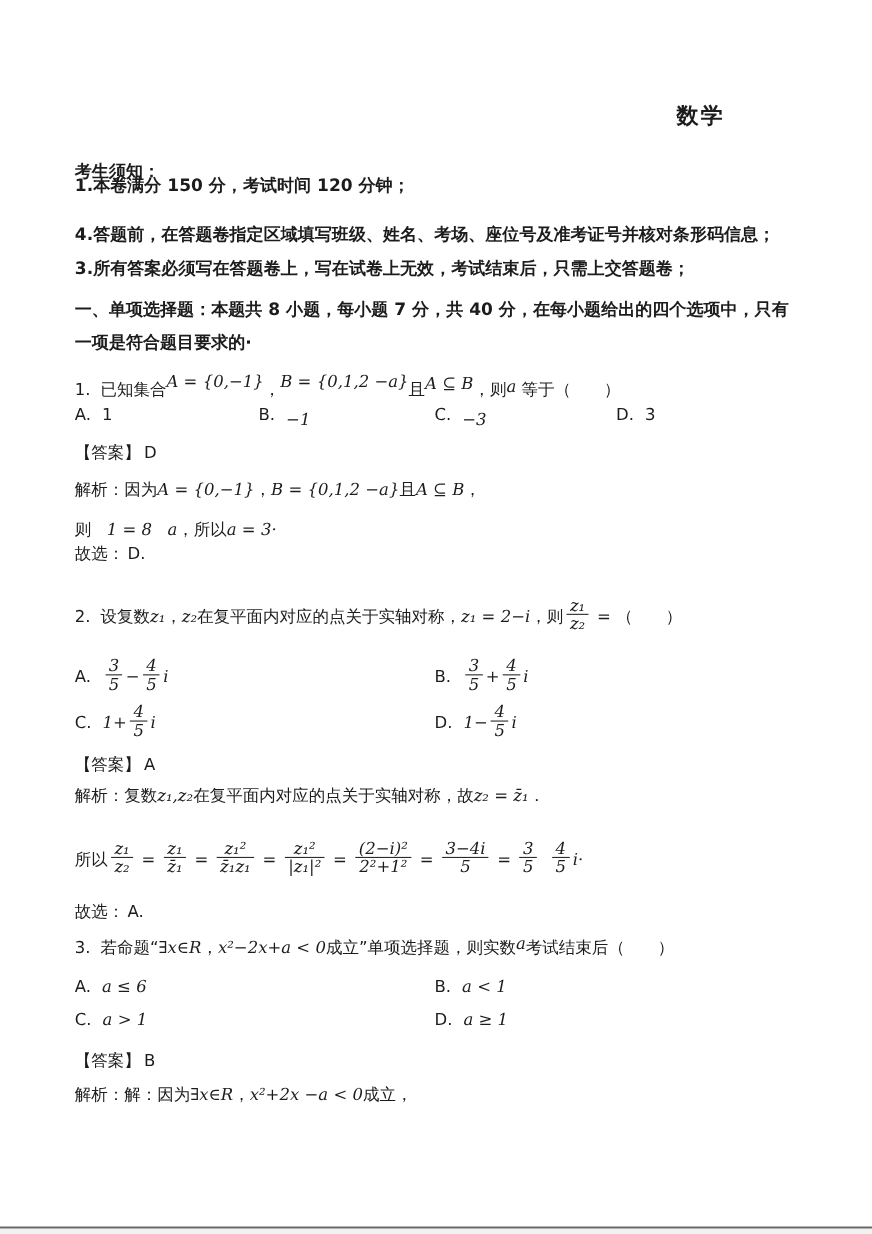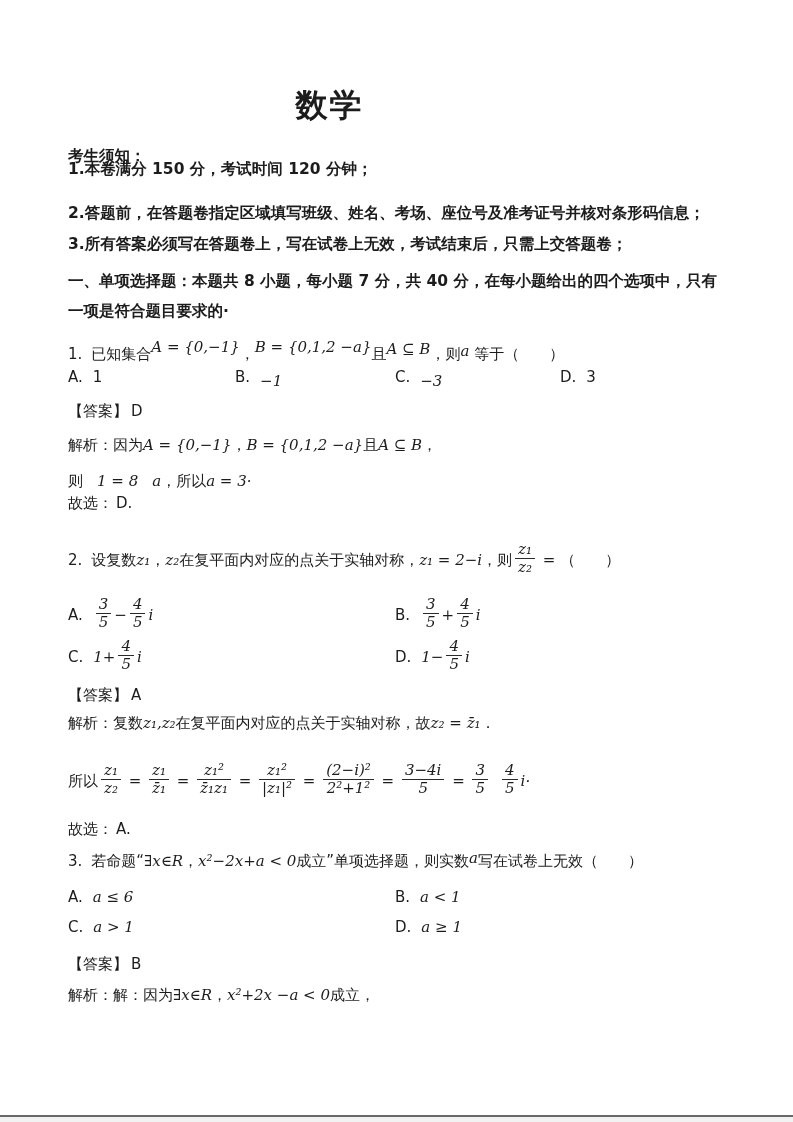--- a/index.html
+++ b/index.html
@@ -3,21 +3,21 @@
 <meta charset="utf-8">
 <style>
   html,body{margin:0;padding:0;}
   body{
     width:793px;height:1122px;position:relative;background:#ffffff;
     font-family:"DejaVu Sans","Liberation Sans",sans-serif;
     color:#1c1c1c;overflow:hidden;
   }
   .line{position:absolute;left:68px;white-space:nowrap;font-size:15px;line-height:22px;}
   .bold{font-weight:700;font-size:15.5px;text-align:right;}
-  .title{left:0;width:659px;text-align:center;font-size:32px;font-weight:700;letter-spacing:2px;}
+  .title{left:0;width:659px;text-align:right;font-size:20px;font-weight:700;letter-spacing:2px;}
   .qnum{font-family:"DejaVu Sans","Liberation Sans",sans-serif;margin-right:9px;}
   .cn{font-family:"DejaVu Sans","Liberation Sans",sans-serif;margin-top:26px;}
   .math{font-family:"DejaVu Serif","Liberation Serif",serif;font-style:italic;}
   .frac{display:inline-block;vertical-align:middle;text-align:center;
         font-family:"DejaVu Serif","Liberation Serif",serif;font-style:italic;
         line-height:1.12;margin:0 3px;position:relative;top:-2px;}
   .frac .num{display:block;border-bottom:1px solid #2a2a2a;padding:0 3px;}
   .frac .den{display:block;padding:0 3px;}
   .gap{display:inline-block;}
   .optrow{height:40px;}
@@ -27,21 +27,21 @@
   .page-separator{position:absolute;left:0;top:1115px;width:793px;height:2px;background:#696969;}
   .page-under{position:absolute;left:0;top:1117px;width:793px;height:5px;background:#f2f2f2;}
 </style>
 </head>
 <body>
 
 <div class="line title" style="top:94px">数学</div>
 
 <div class="line bold" style="top:145px">考生须知：</div>
 <div class="line bold" style="top:158px">1.本卷满分 150 分，考试时间 120 分钟；</div>
-<div class="line bold" style="top:202px">2.答题前，在答题卷指定区域填写班级、姓名、考场、座位号及准考证号并核对条形码信息；</div>
+<div class="line bold" style="top:202px">4.答题前，在答题卷指定区域填写班级、姓名、考场、座位号及准考证号并核对条形码信息；</div>
 <div class="line bold" style="top:233px">3.所有答案必须写在答题卷上，写在试卷上无效，考试结束后，只需上交答题卷；</div>
 
 <div class="line bold" style="top:270px">一、单项选择题：本题共 8 小题，每小题 7 分，共 40 分，在每小题给出的四个选项中，只有</div>
 <div class="line bold" style="top:300px">一项是符合题目要求的·</div>
 
 <div class="line" style="top:336px">
   <span class="qnum">1.</span><span><span class="cn">已知集合</span><span class="math" style="vertical-align: 7px;">A = {0,−1}</span><span class="cn">，</span><span class="math" style="vertical-align: 7px;">B = {0,1,2 −a}</span><span class="cn">且</span><span class="math" style="vertical-align: 5px;">A ⊆ B</span><span class="cn">，则</span><span class="math" style="vertical-align: 3px;">a</span><span class="cn"> 等于（　　）</span></span>
 </div>
 <div class="line optrow" style="top:366px">
   <span class="opt" style="left:0px"><span class="optlabel">A.</span><span><span class="cn">1</span></span></span>
@@ -72,21 +72,21 @@
 <div class="line" style="top:684px">
   <span class="cn">【答案】</span><span class="ans">A</span>
 </div>
 <div class="line" style="top:712px"><span class="cn">解析：复数</span><span class="math">z₁,z₂</span><span class="cn">在复平面内对应的点关于实轴对称，故</span><span class="math">z₂ = z̄₁</span><span class="cn">．</span></div>
 <div class="line" style="top:756px;line-height:50px"><span class="cn">所以</span><span class="frac"><span class="num">z₁</span><span class="den">z₂</span></span><span class="math"> = </span><span class="frac"><span class="num">z₁</span><span class="den">z̄₁</span></span><span class="math"> = </span><span class="frac"><span class="num">z₁²</span><span class="den">z̄₁z₁</span></span><span class="math"> = </span><span class="frac"><span class="num">z₁²</span><span class="den">|z₁|²</span></span><span class="math"> = </span><span class="frac"><span class="num">(2−i)²</span><span class="den">2²+1²</span></span><span class="math"> = </span><span class="frac"><span class="num">3−4i</span><span class="den">5</span></span><span class="math"> = </span><span class="frac"><span class="num">3</span><span class="den">5</span></span><span class="gap" style="width: 8px;"></span><span class="frac"><span class="num">4</span><span class="den">5</span></span><span class="math">i·</span></div>
 <div class="line" style="top:818px">
   <span class="cn">故选：</span><span class="ans">A.</span>
 </div>
 
 <div class="line" style="top:847px">
-  <span class="qnum">3.</span><span><span class="cn">若命题“</span><span class="math">∃x∈R</span><span class="cn">，</span><span class="math">x²−2x+a &lt; 0</span><span class="cn">成立”单项选择题，则实数</span><span class="math" style="vertical-align: 3px;">a</span><span class="cn">写在试卷上无效（　　）</span></span>
+  <span class="qnum">3.</span><span><span class="cn">若命题“</span><span class="math">∃x∈R</span><span class="cn">，</span><span class="math">x²−2x+a &lt; 0</span><span class="cn">成立”单项选择题，则实数</span><span class="math" style="vertical-align: 3px;">a</span><span class="cn">考试结束后（　　）</span></span>
 </div>
 <div class="line optrow" style="top:886px">
   <span class="opt" style="left:0px"><span class="optlabel">A.</span><span><span class="math">a ≤ 6</span></span></span>
   <span class="opt" style="left:327px"><span class="optlabel">B.</span><span><span class="math">a &lt; 1</span></span></span>
 </div>
 <div class="line optrow" style="top:916px">
   <span class="opt" style="left:0px"><span class="optlabel">C.</span><span><span class="math">a &gt; 1</span></span></span>
   <span class="opt" style="left:327px"><span class="optlabel">D.</span><span><span class="math">a ≥ 1</span></span></span>
 </div>
 <div class="line" style="top:953px">

